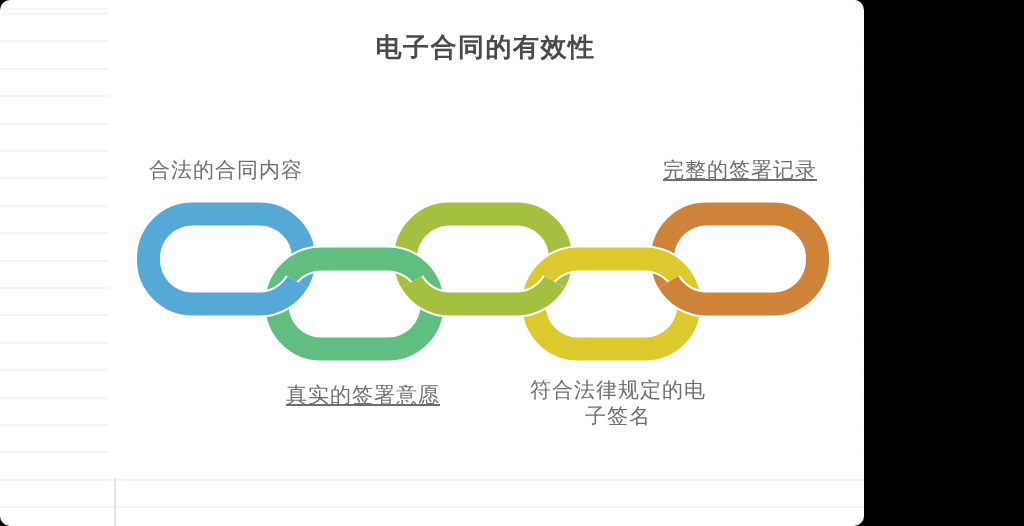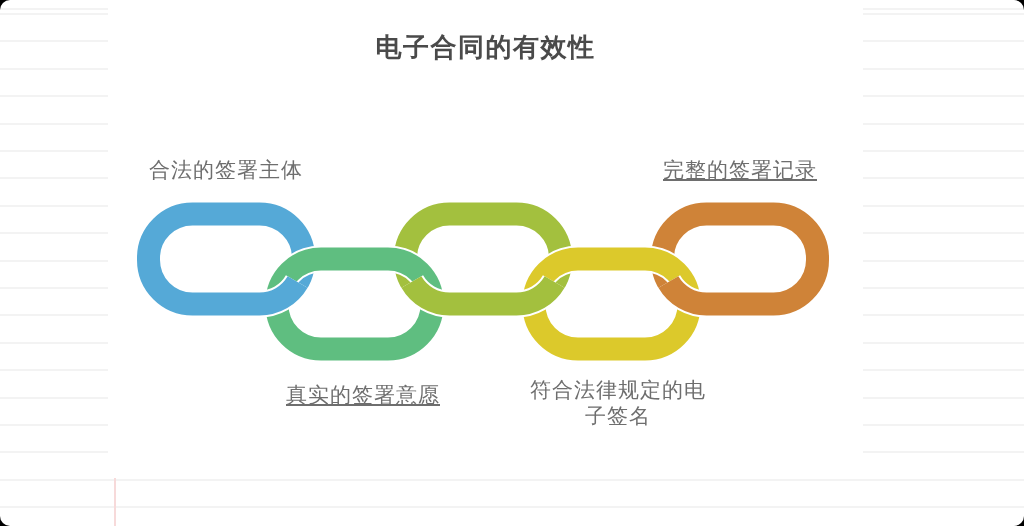--- a/index.html
+++ b/index.html
@@ -1,17 +1,17 @@
 <!DOCTYPE html>
 <html><head>
 <meta charset="utf-8">
 <style>
   html,body { margin:0; padding:0; background:#000; }
   .page {
-    position:relative; width:1024px; height:526px;
+    position:relative; width:864px; height:526px;
     background-color:#ffffff;
     background-image: repeating-linear-gradient(to bottom,
       #f3f3f3 0px, #f3f3f3 2px, #ffffff 2px, #ffffff 27.4px);
     background-position: 0 13px;
     border-radius:10px; overflow:hidden;
     font-family:"Liberation Sans", "DejaVu Sans", sans-serif;
   }
   .margin-line { position:absolute; left:114px; top:0; width:2px; height:100%; background:#f7dada; }
   .canvas { position:absolute; left:108px; top:0; width:755px; height:478px; background:#ffffff; }
   .chain-svg { position:absolute; left:0; top:0; }
@@ -65,18 +65,18 @@
         <path d="M 411.3948822334847 282 A 44 44 0 0 0 449.5 304 L 471 304" fill="none" stroke="#a3c03e" stroke-width="23" stroke-linecap="butt"></path>
         <path d="M 495 304 L 516.5 304 A 44 44 0 0 0 554.6051177665153 282" fill="none" stroke="#ffffff" stroke-width="27" stroke-linecap="butt"></path>
         <path d="M 495 304 L 516.5 304 A 44 44 0 0 0 554.6051177665153 282" fill="none" stroke="#a3c03e" stroke-width="23" stroke-linecap="butt"></path>
         <path d="M 668.3948822334847 282 A 44 44 0 0 0 706.5 304 L 728 304" fill="none" stroke="#ffffff" stroke-width="27" stroke-linecap="butt"></path>
         <path d="M 668.3948822334847 282 A 44 44 0 0 0 706.5 304 L 728 304" fill="none" stroke="#cf8338" stroke-width="23" stroke-linecap="butt"></path>
       </g>
     </svg>
 
   <div class="title" style="color: rgb(74, 74, 74);">电子合同的有效性</div>
 
-  <div class="label lbl-1" style="color: rgb(110, 110, 110);">合法的签署主体</div>
+  <div class="label lbl-1" style="color: rgb(110, 110, 110);">合法的合同内容</div>
   <div class="label lbl-2" style="color: rgb(110, 110, 110); text-decoration: underline;">真实的签署意愿</div>
   <div class="label lbl-4" style="color: rgb(110, 110, 110);">符合法律规定的电
 子签名</div>
   <div class="label lbl-5" style="color: rgb(110, 110, 110);">完整的签署记录</div>
 </div>
 
 </body></html>

